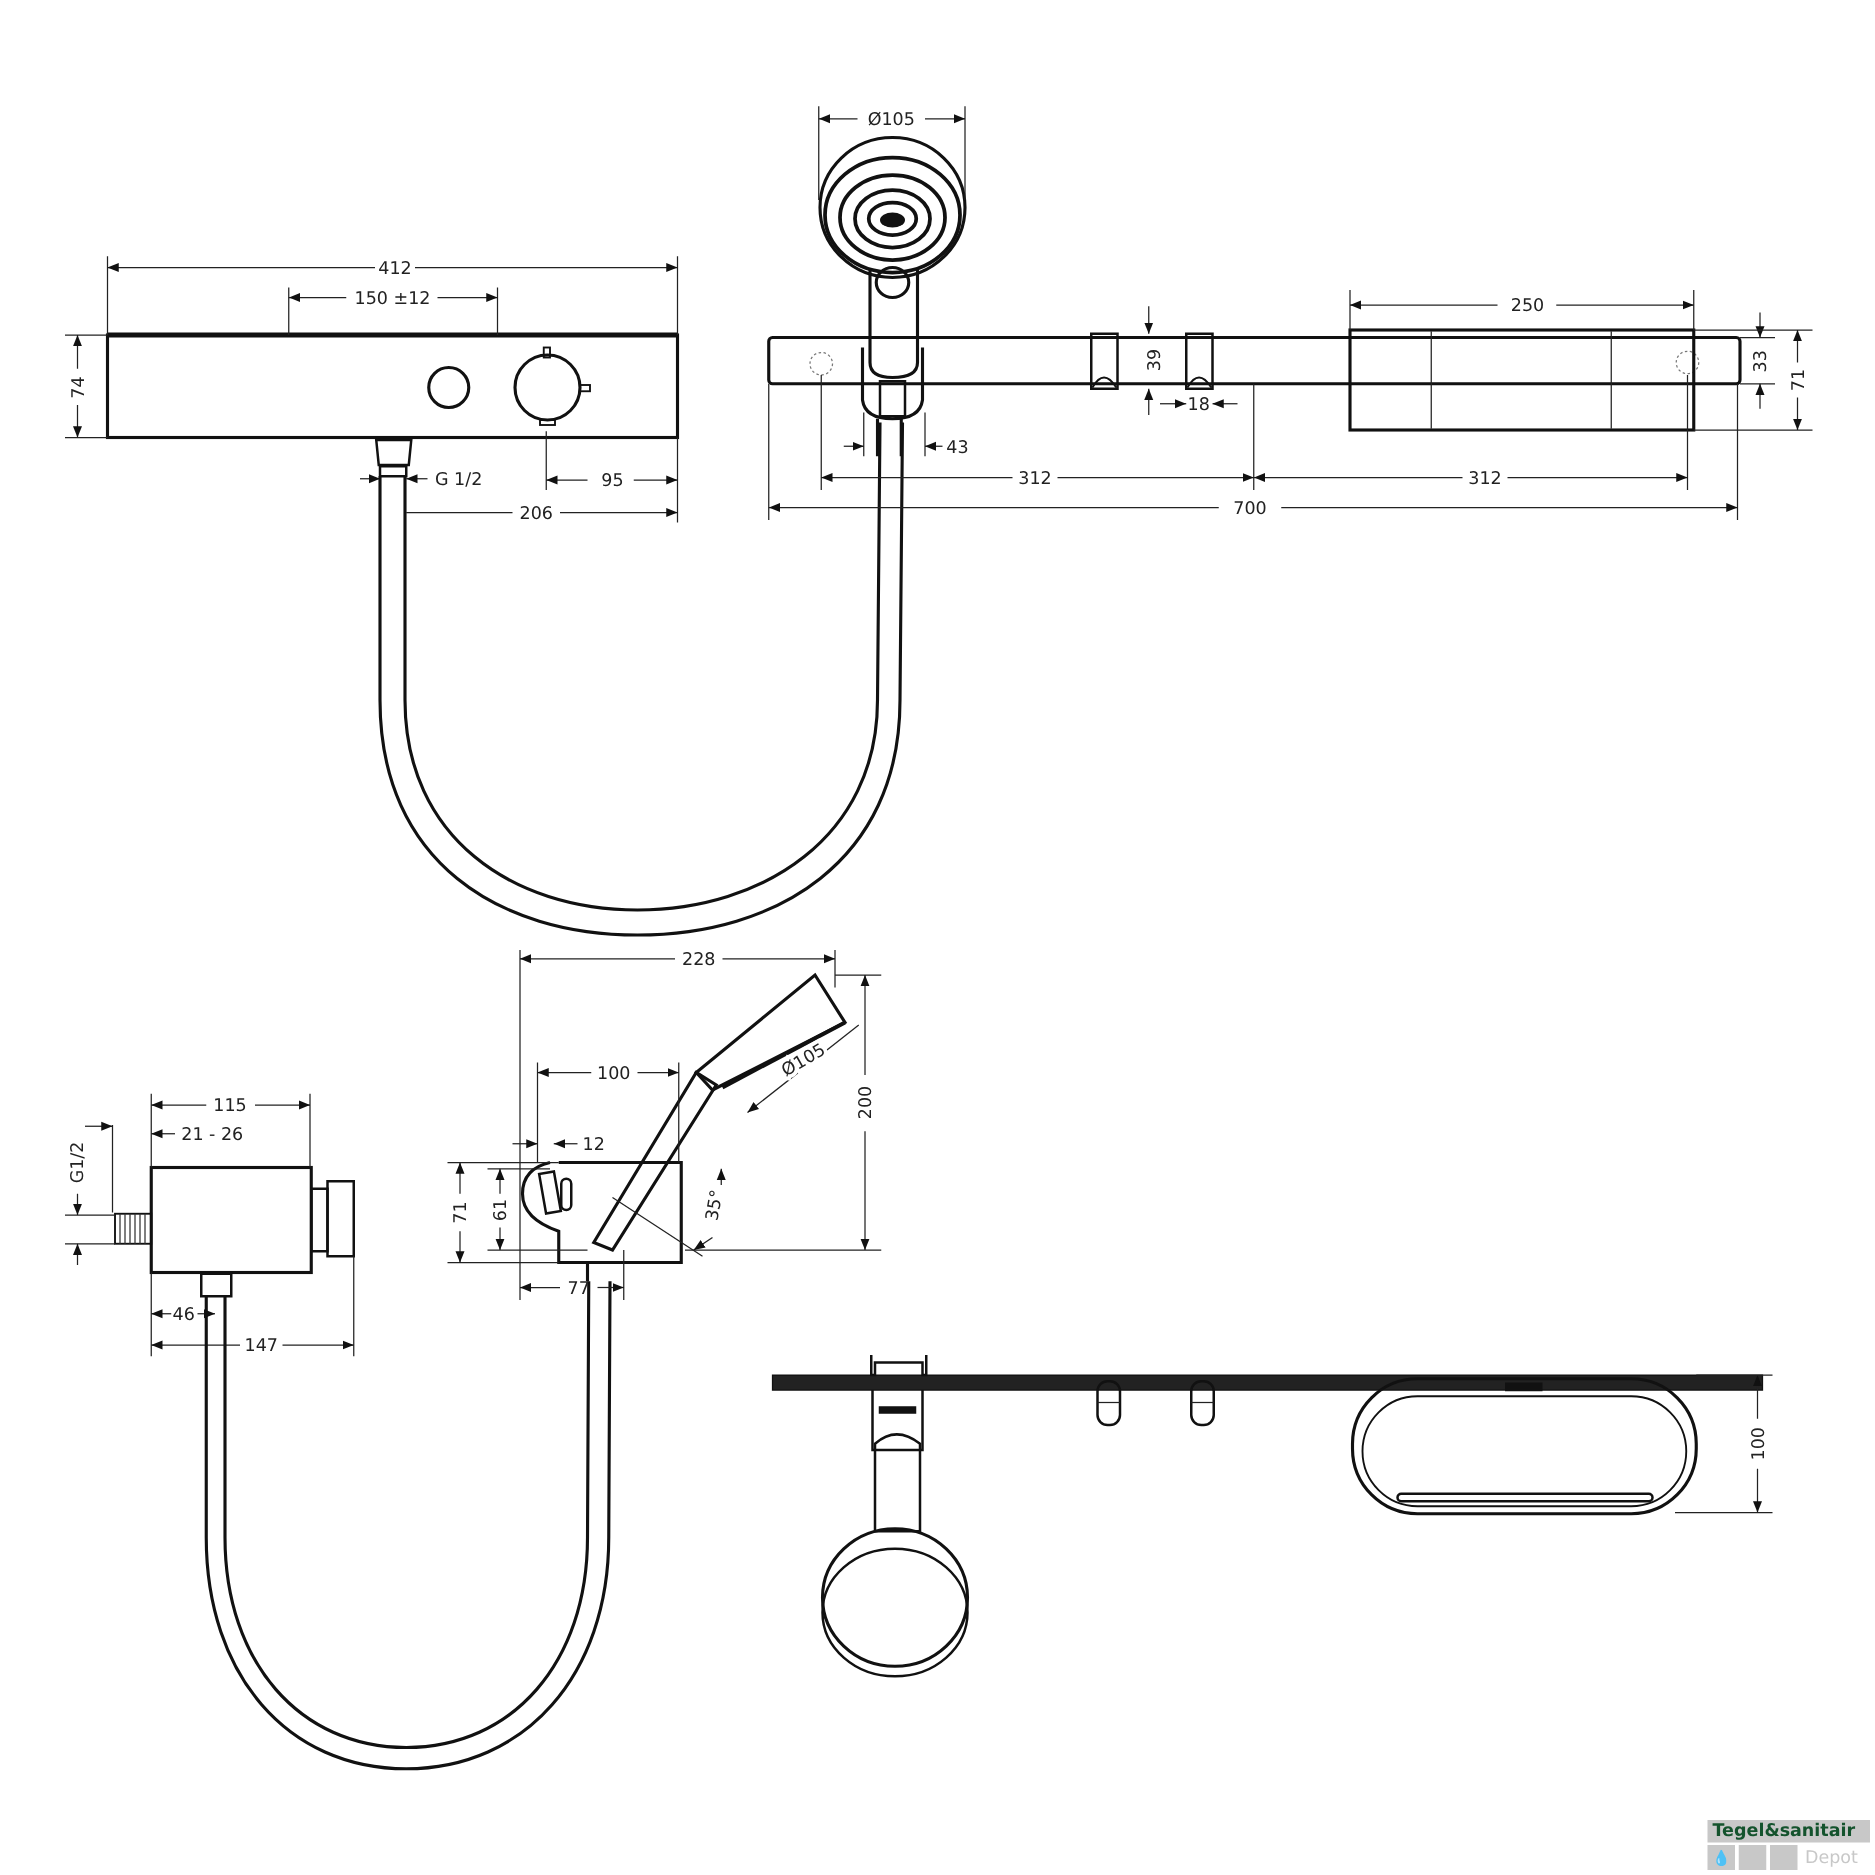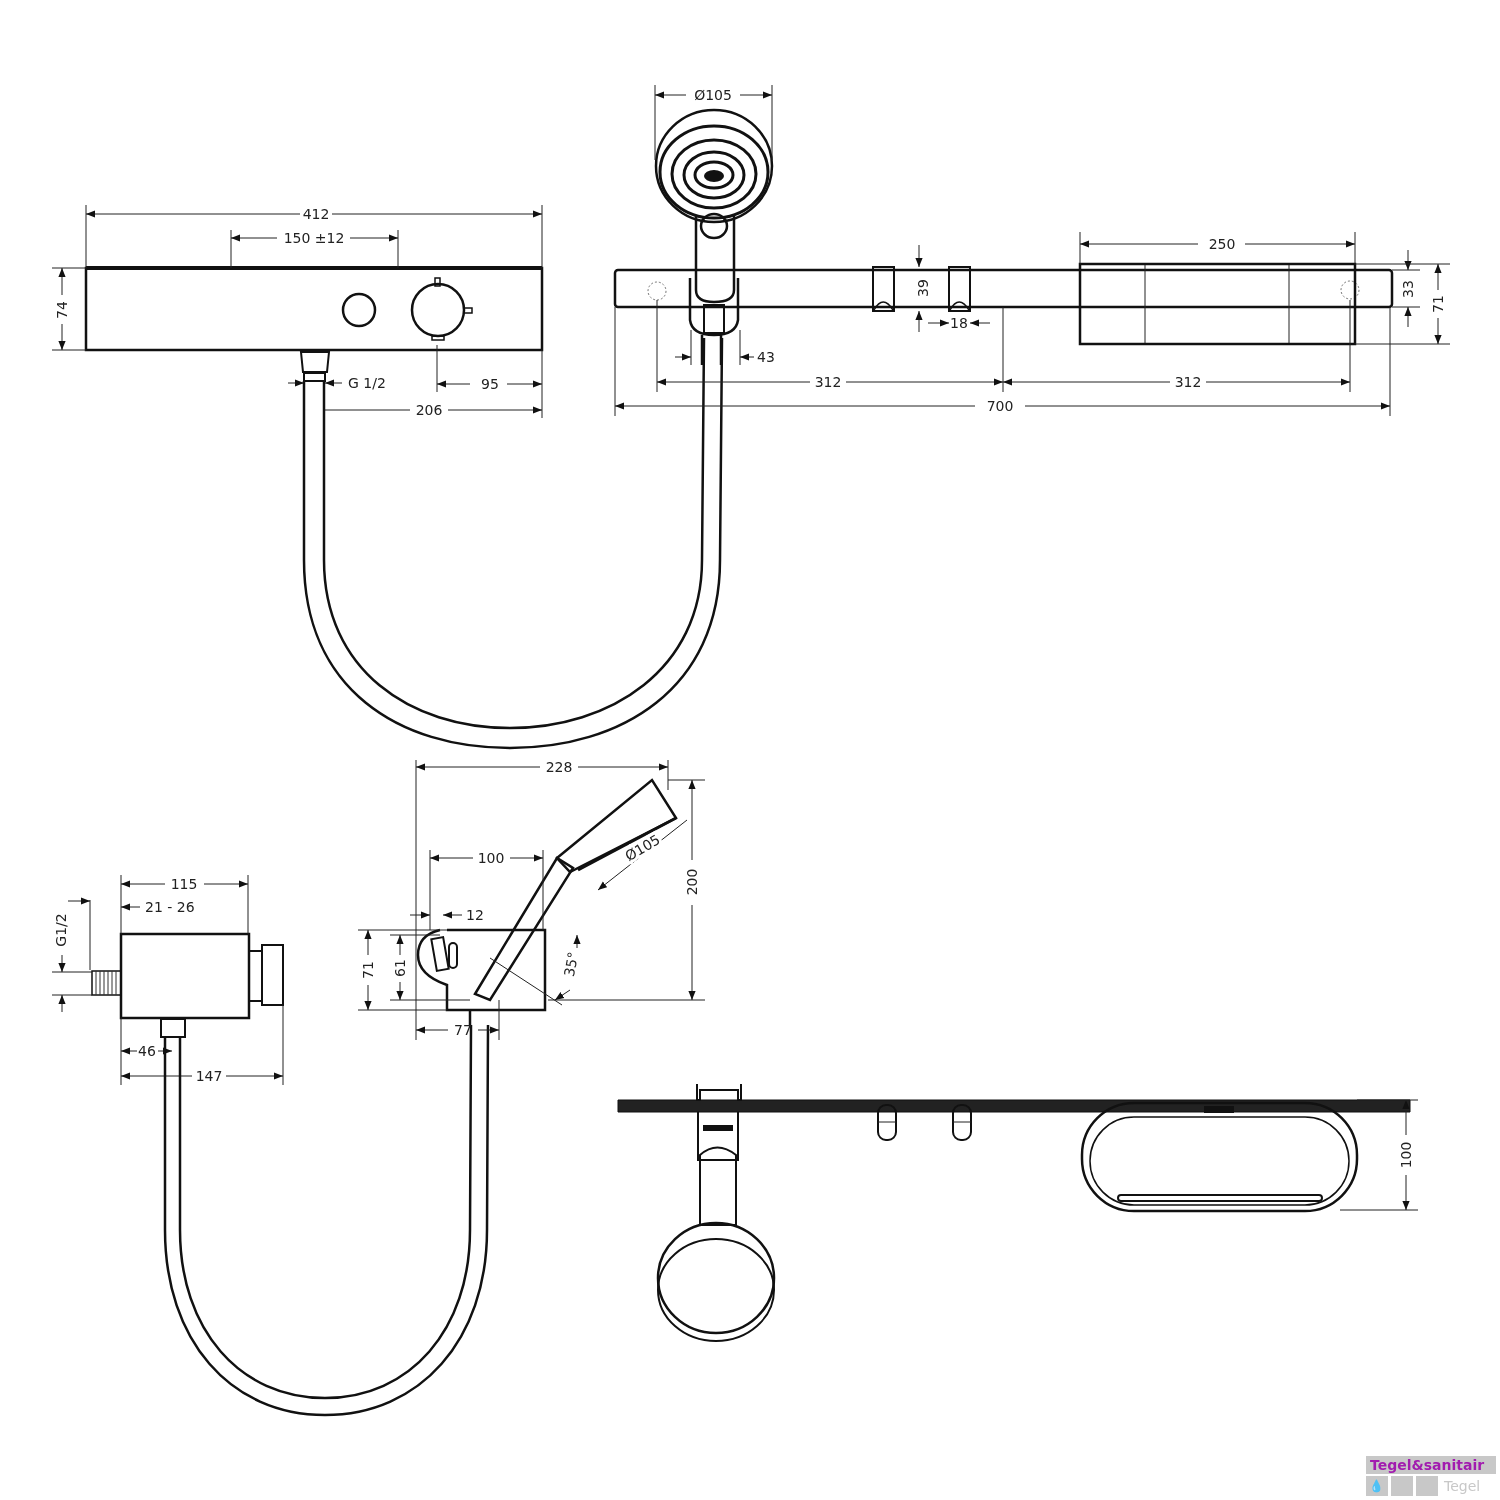--- a/index.html
+++ b/index.html
@@ -3,21 +3,21 @@
 <meta charset="utf-8">
 <style>
   html, body { margin:0; padding:0; background:#ffffff; }
   body { width:1500px; height:1500px; position:relative; overflow:hidden; font-family:"DejaVu Sans", sans-serif; }
   svg { position:absolute; left:0; top:0; }
   .dim { font-family:"DejaVu Sans", sans-serif; font-size:14px; fill:#222; }
   .ln { stroke:#111; fill:none; }
   .thin { stroke:#222; stroke-width:1; fill:none; }
   .thick { stroke:#111; stroke-width:2.5; fill:#fff; }
   .wm { position:absolute; right:4px; bottom:4px; width:130px; }
-  .wm-top { background:#c8c8c8; color:#a21caf; font-family:"DejaVu Sans", sans-serif; font-weight:bold; font-size:14px; padding:1px 4px; }
+  .wm-top { background:#c8c8c8; color:#14532d; font-family:"DejaVu Sans", sans-serif; font-weight:bold; font-size:14px; padding:1px 4px; }
   .wm-bottom { display:flex; gap:3px; margin-top:2px; align-items:center; }
   .wm-sq { width:22px; height:20px; background:#c8c8c8; color:#fff; font-size:12px; text-align:center; line-height:20px; }
   .wm-sub { color:#c8c8c8; font-family:"DejaVu Sans", sans-serif; font-size:14px; margin-left:3px; }
 </style>
 </head>
 <body>
 
 <svg width="1500" height="1500" viewBox="0 0 1500 1500">
   <defs>
     <marker id="ar" viewBox="0 0 10 10" refX="10" refY="5" markerWidth="9" markerHeight="9" orient="auto-start-reverse">
@@ -293,15 +293,15 @@
     <text x="0" y="0" transform="translate(1411,1155) rotate(-90)" text-anchor="middle" class="dim">100</text>
   </g>
 </svg>
 
 <div class="wm">
   <div class="wm-top">Tegel&amp;sanitair</div>
   <div class="wm-bottom">
     <div class="wm-sq">💧</div>
     <div class="wm-sq"></div>
     <div class="wm-sq"></div>
-    <span class="wm-sub">Tegel</span>
+    <span class="wm-sub">Depot</span>
   </div>
 </div>
 
 </body></html>

